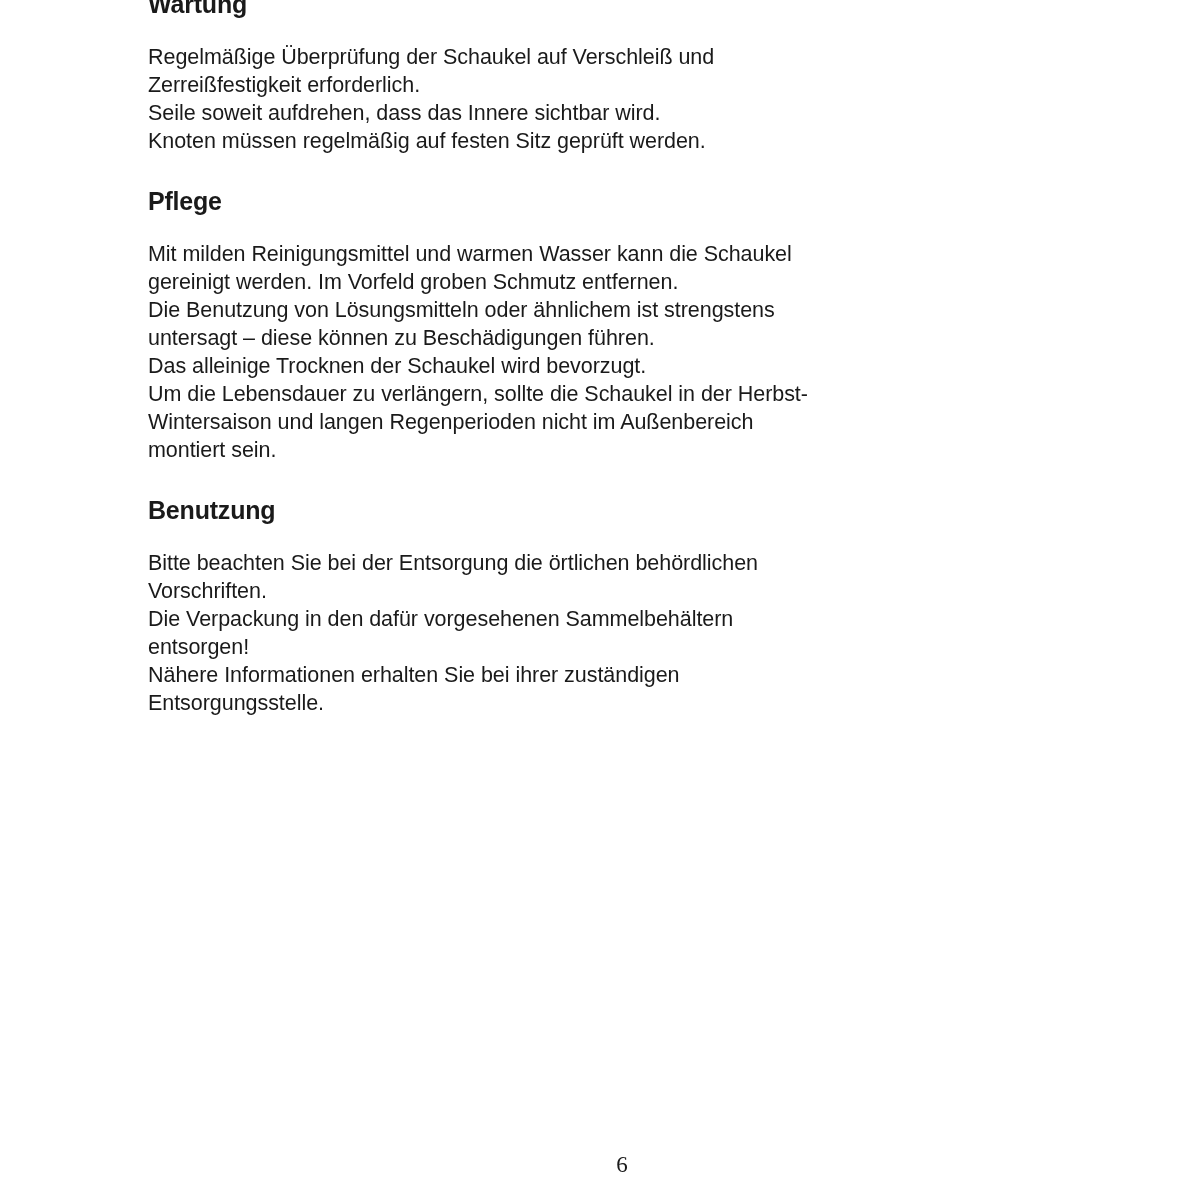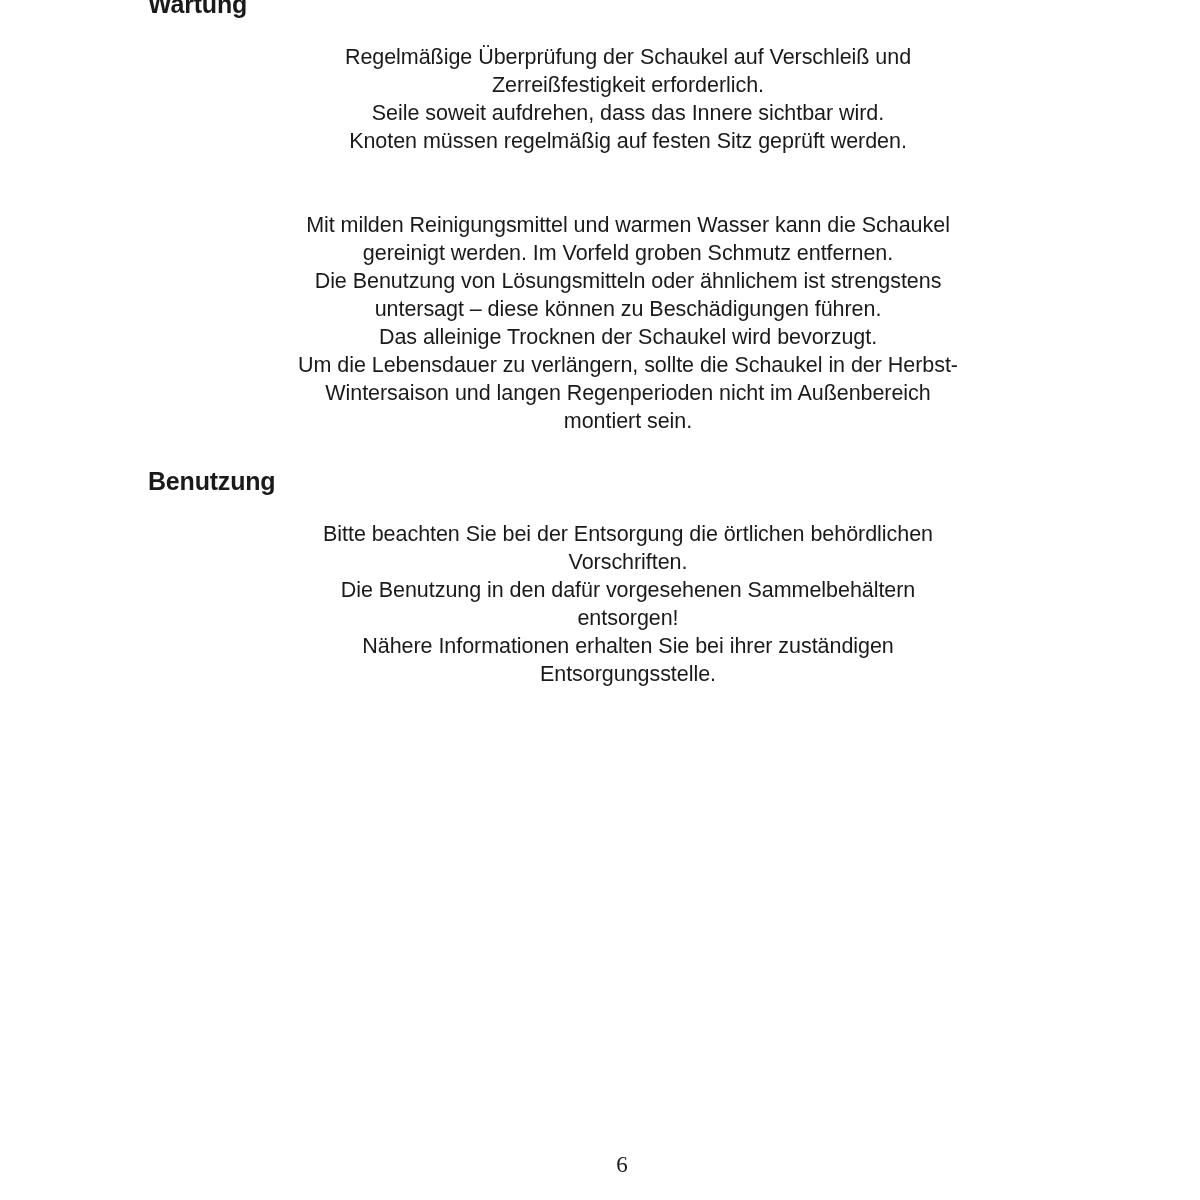--- a/index.html
+++ b/index.html
@@ -52,21 +52,20 @@
   .section-body {
     font-family: "Liberation Sans", sans-serif;
     font-size: 21.5px;
     font-weight: normal;
     line-height: 28px;
     letter-spacing: -0.05px;
     color: #1a1a1a;
     margin: 0;
     padding: 0;
     white-space: pre-line;
-    text-align: center;
   }
 
   .gap-after-heading { height: 24px; }
   .gap-before-heading { height: 32px; }
 
   .page-number {
     position: absolute;
     left: 0;
     top: 1151px;
     width: 1244px;
@@ -89,39 +88,40 @@
       <div class="gap-after-heading"></div>
       <p class="section-body">Regelmäßige Überprüfung der Schaukel auf Verschleiß und
 Zerreißfestigkeit erforderlich.
 Seile soweit aufdrehen, dass das Innere sichtbar wird.
 Knoten müssen regelmäßig auf festen Sitz geprüft werden.</p>
     </div>
 
     <div class="gap-before-heading"></div>
 
     <div class="section">
+      <h2 class="section-heading">Pflege</h2>
       <div class="gap-after-heading"></div>
       <p class="section-body">Mit milden Reinigungsmittel und warmen Wasser kann die Schaukel
 gereinigt werden. Im Vorfeld groben Schmutz entfernen.
 Die Benutzung von Lösungsmitteln oder ähnlichem ist strengstens
 untersagt – diese können zu Beschädigungen führen.
 Das alleinige Trocknen der Schaukel wird bevorzugt.
 Um die Lebensdauer zu verlängern, sollte die Schaukel in der Herbst-
 Wintersaison und langen Regenperioden nicht im Außenbereich
 montiert sein.</p>
     </div>
 
     <div class="gap-before-heading"></div>
 
     <div class="section">
       <h2 class="section-heading">Benutzung</h2>
       <div class="gap-after-heading"></div>
       <p class="section-body">Bitte beachten Sie bei der Entsorgung die örtlichen behördlichen
 Vorschriften.
-Die Benutzung in den dafür vorgesehenen Sammelbehältern
+Die Verpackung in den dafür vorgesehenen Sammelbehältern
 entsorgen!
 Nähere Informationen erhalten Sie bei ihrer zuständigen
 Entsorgungsstelle.</p>
     </div>
 
   </div>
 
   <div class="page-number">6</div>
 
 </div>

